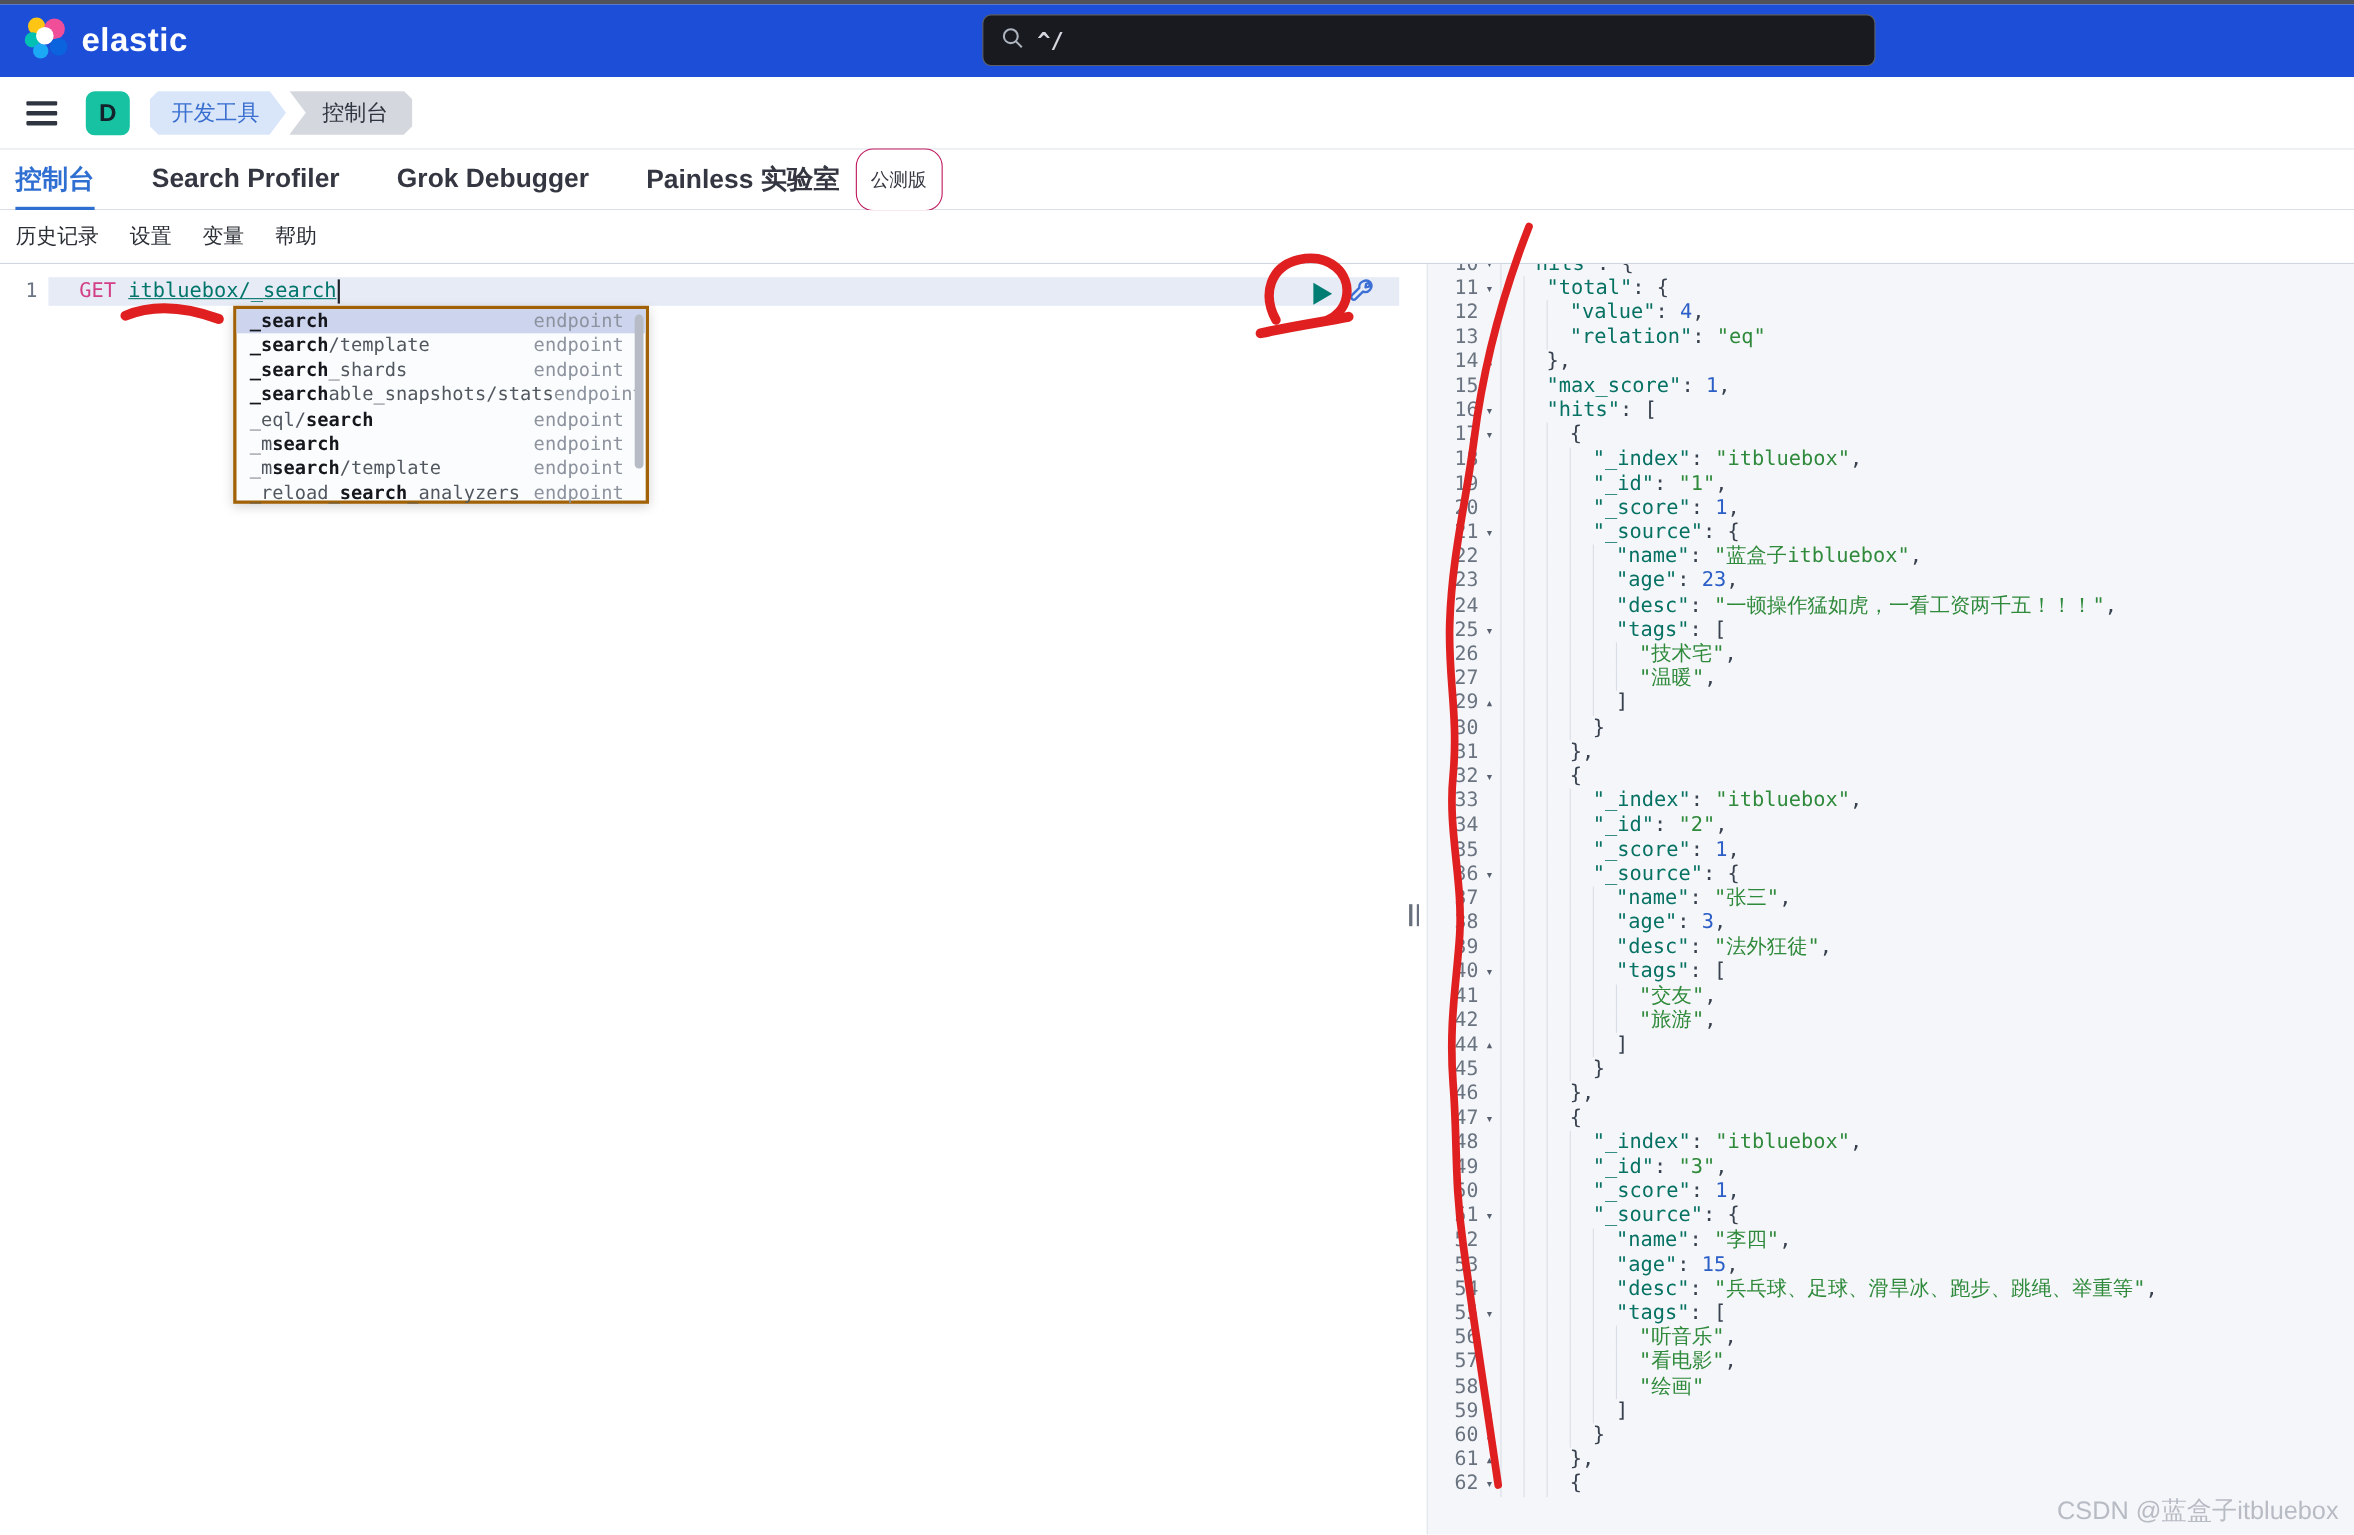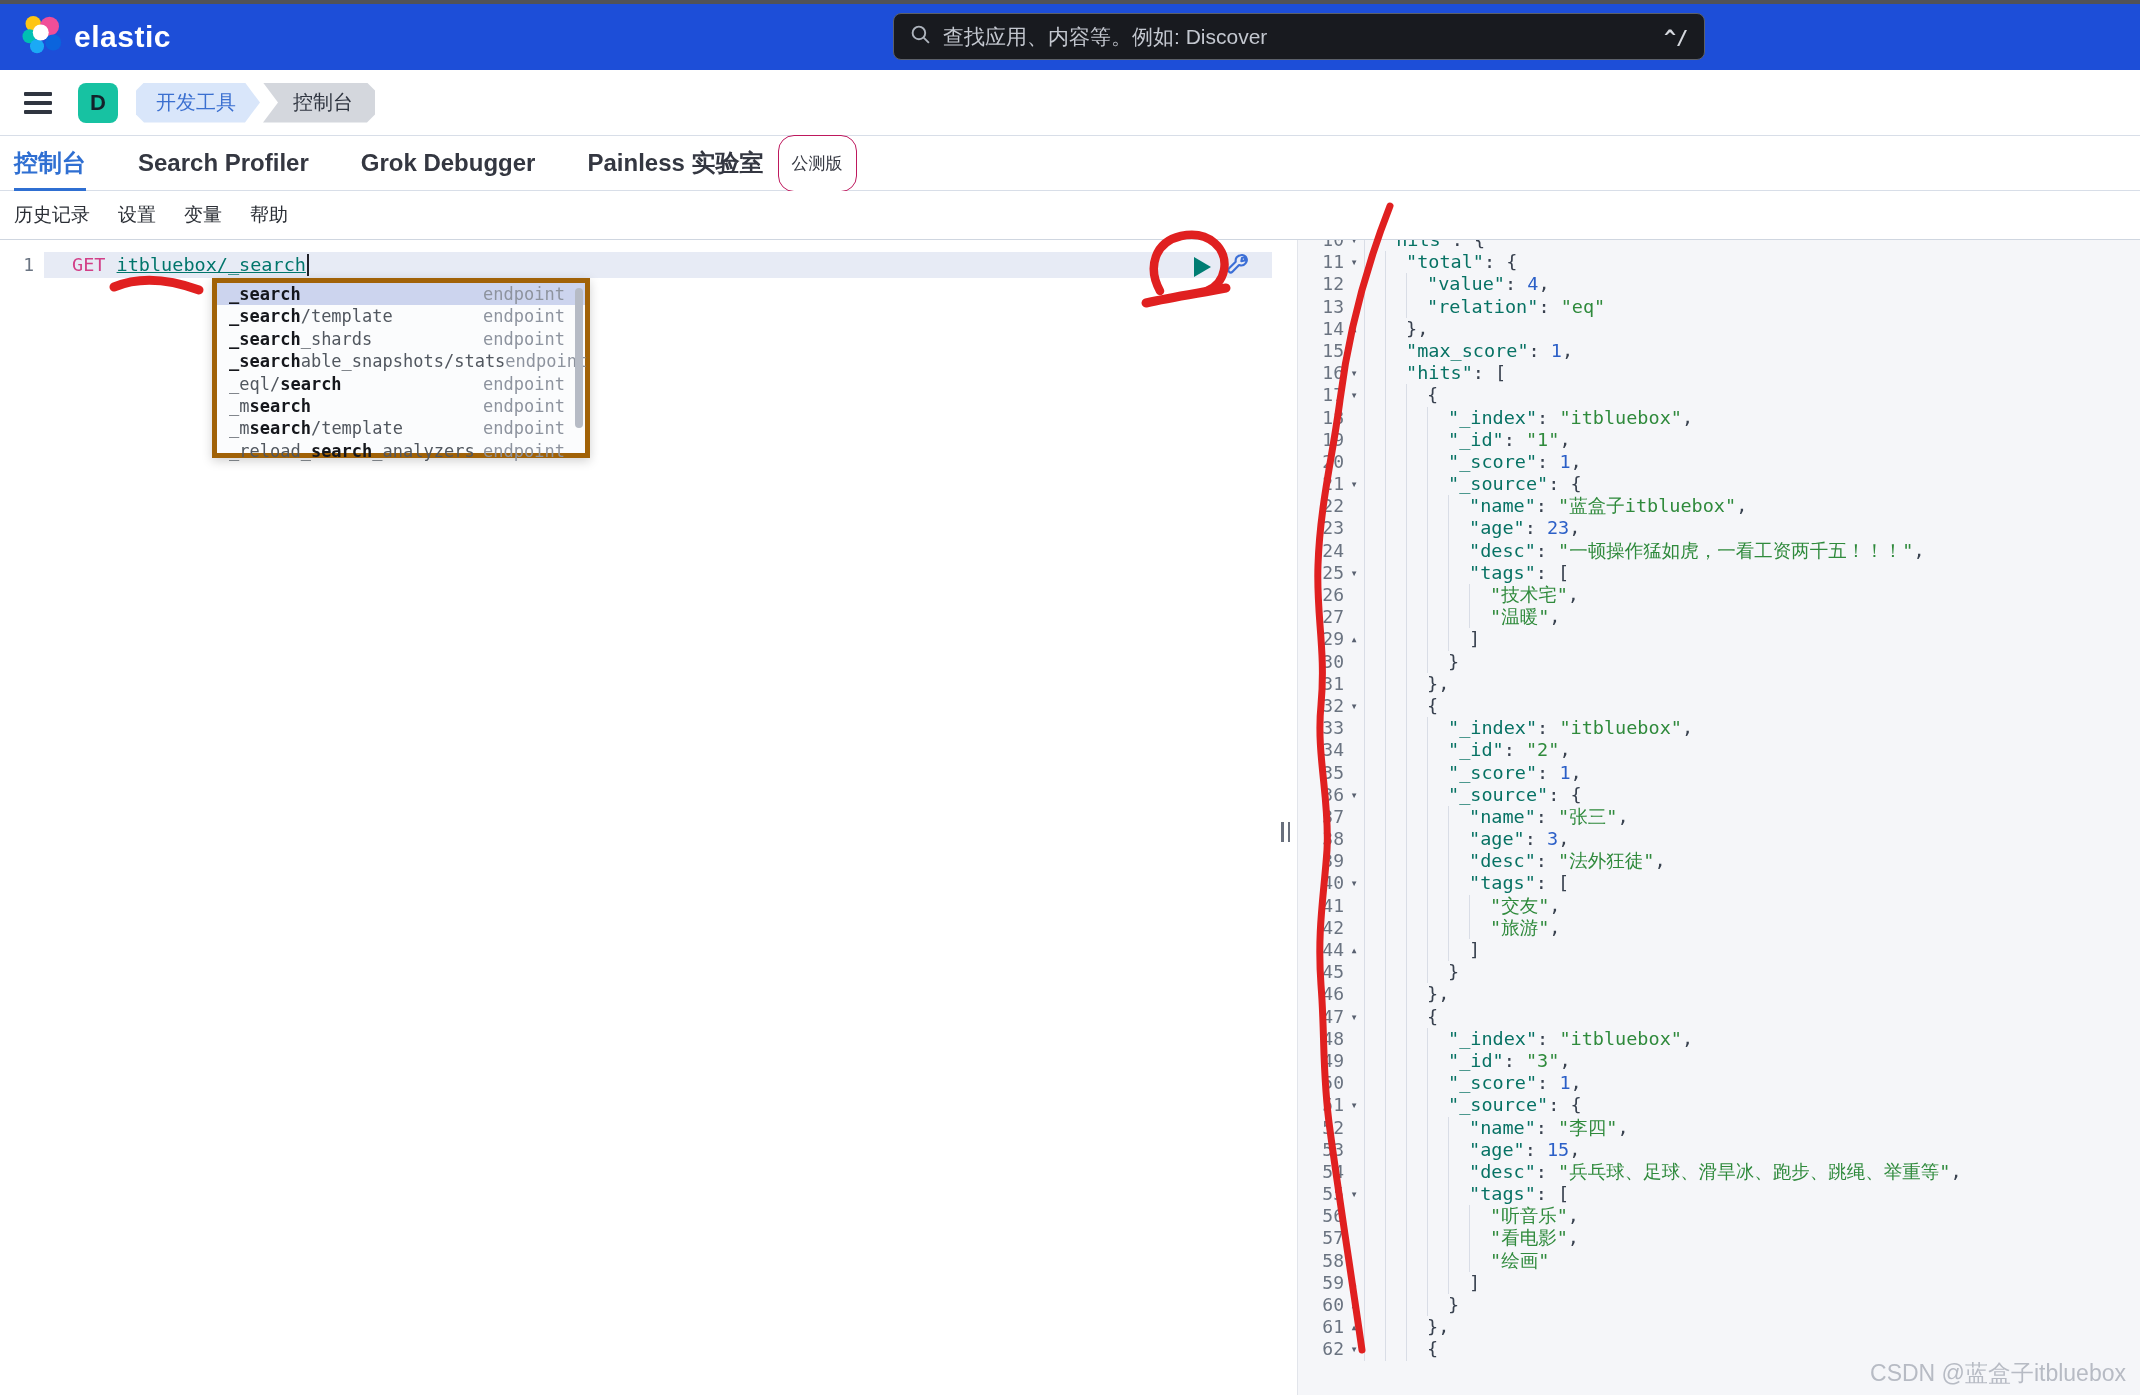--- a/index.html
+++ b/index.html
@@ -63,21 +63,21 @@
   .m{color:var(--method);}
   .u{color:var(--url);text-decoration:underline;}
   .sp{white-space:pre;}
   .caret{width:2px;height:22px;background:#202128;margin:2px 0 0 1px;}
   .play{position:absolute;left:1194px;top:17px;width:0;height:0;cursor:pointer;
     border-left:17px solid var(--play);border-top:10px solid transparent;border-bottom:10px solid transparent;}
   .wrench{position:absolute;left:1224px;top:12px;cursor:pointer;}
 
   
   .acdrop{position:absolute;left:212px;top:278px;width:378px;height:180px;background:#fbfcfd;
-    border:5px solid #a16207;box-shadow:0 3px 10px rgba(0,0,0,.18);z-index:20;
+    border:3px solid #a16207;box-shadow:0 3px 10px rgba(0,0,0,.18);z-index:20;
     font-family:"DejaVu Sans Mono",monospace;font-size:17px;}
   .acrow{height:22.4px;line-height:22.4px;display:flex;padding:0 20px 0 12px;cursor:pointer;}
   .acrow.sel{background:var(--selhl);}
   .acb{font-weight:700;color:#15171c;white-space:pre;}
   .acr{color:#51575f;white-space:pre;}
   .acmeta{margin-left:auto;color:#8d939e;}
   .acscroll{position:absolute;right:2px;top:5px;width:8px;height:140px;background:#b6bbc5;border-radius:4px;}
 
   
   .resize{position:absolute;left:1281px;top:822px;display:flex;gap:4px;cursor:col-resize;z-index:5;}
@@ -117,21 +117,20 @@
     </span>
     <span class="brand-name">elastic</span>
   </div>
   <div class="gsearch">
     <span>
       <svg width="21" height="21" viewBox="0 0 20 20" fill="none" stroke="#aeb4bd" stroke-width="1.8">
         <circle cx="8.5" cy="8.5" r="6"></circle>
           <line x1="13" y1="13" x2="18" y2="18"></line>
       </svg>
     </span>
-    <input type="text" placeholder="查找应用、内容等。例如: Discover" style="">
     <span class="shortcut">^/</span>
   </div>
 </div>
 
 <div class="crumbrow">
   <div class="hamburger">
       <i></i>
       <i></i>
       <i></i>
     </div>

